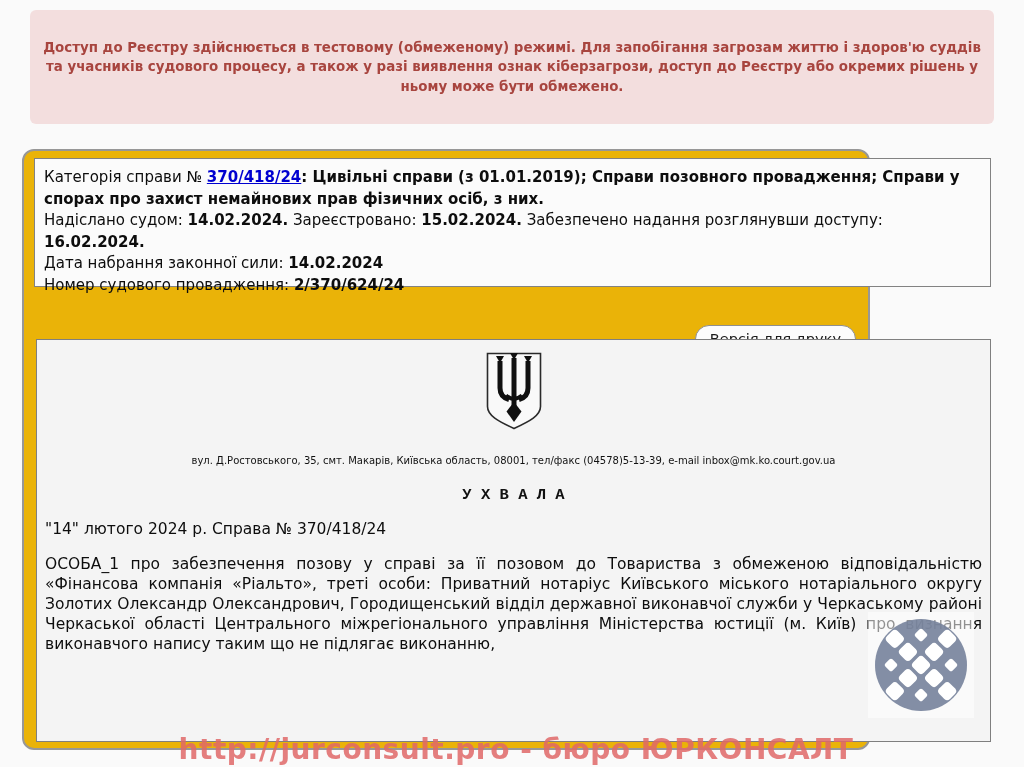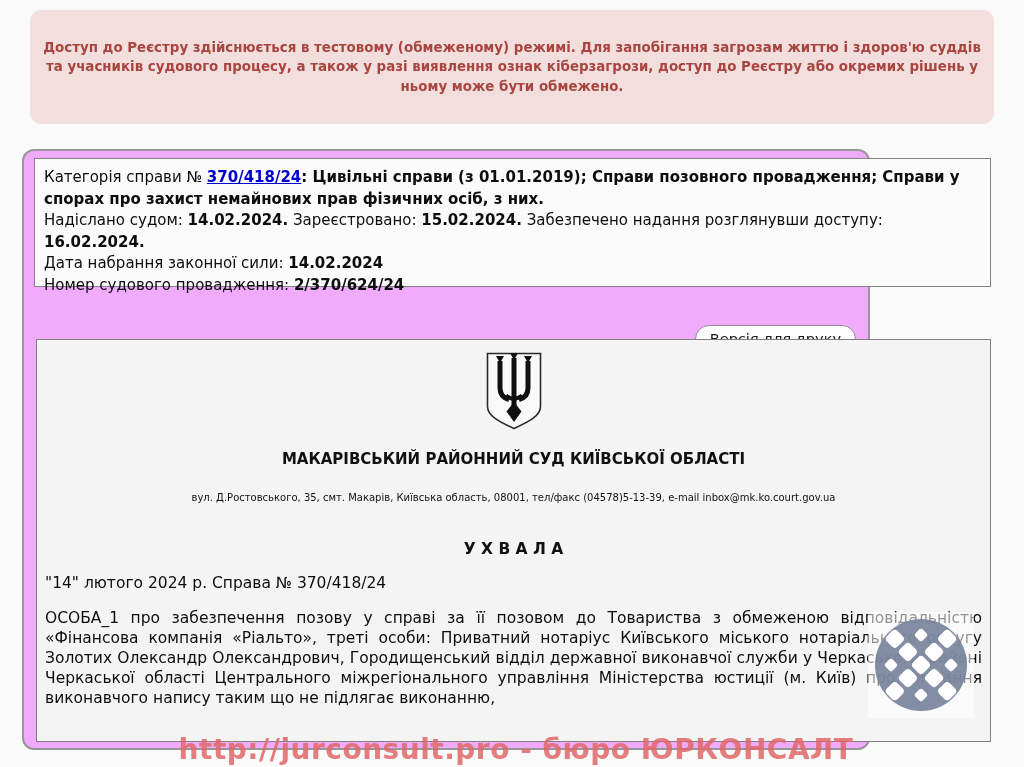--- a/index.html
+++ b/index.html
@@ -5,32 +5,32 @@
   html,body{margin:0;padding:0;}
   body{
     width:1024px;height:767px;position:relative;overflow:hidden;
     background:#fafafa;
     font-family:"DejaVu Sans","Liberation Sans",sans-serif;
     color:#111;
   }
   
   .banner{
     position:absolute;left:30px;top:10px;width:964px;height:114px;
-    background:#f3dede;border-radius:11px;
+    background:#f3dede;border-radius:6px;
     display:flex;align-items:center;justify-content:center;
     box-sizing:border-box;padding:0 8px;
   }
   .banner-text{
     color:#a8453f;font-weight:bold;font-size:13.4px;line-height:19.5px;
     text-align:center;
   }
   
   .panel{
     position:absolute;left:22px;top:149px;width:848px;height:601px;
-    background:#f0abfc;border:2px solid #979797;border-radius:12px;
+    background:#eab308;border:2px solid #979797;border-radius:12px;
     box-sizing:border-box;
   }
   
   .case-box{
     position:absolute;left:10px;top:7px;width:957px;height:129px;
     background:#fbfbfb;border:1px solid #828282;box-sizing:border-box;
     padding:8px 9px;font-size:15px;line-height:21.5px;color:#0d0d0d;
   }
   .case-box b{font-weight:bold;}
   .case-link{color:#0000d0;font-weight:bold;text-decoration:underline;cursor:pointer;}
@@ -43,21 +43,21 @@
   }
   
   .doc-box{
     position:absolute;left:12px;top:188px;width:955px;height:403px;
     background:#f4f4f4;border:1px solid #7f7f7f;box-sizing:border-box;
     text-align:center;overflow:hidden;
   }
   .emblem-wrap{margin-top:11px;line-height:0;}
   .court-name{margin-top:19px;font-weight:bold;font-size:15px;}
   .court-address{margin:20px auto 0;max-width:845px;font-size:10px;line-height:19.5px;}
-  .doc-title{margin-top:32px;font-weight:bold;font-size:15.5px;}
+  .doc-title{margin-top:15px;font-weight:bold;font-size:15.5px;font-family:Liberation Mono, monospace;}
   .doc-par{
     text-align:left;font-size:15.5px;line-height:20px;margin:15px 8px 0;color:#0d0d0d;
   }
   .doc-par.justify{text-align:justify;}
   
   .logo-mark{
     position:absolute;left:868px;top:612px;width:106px;height:106px;z-index:3;
   }
   
   .url-mark{
@@ -93,21 +93,20 @@
           <path d="M43 10 v27 q0 9 -9 11.5" stroke-width="5"></path>
           <path d="M29 7 v50" stroke-width="5"></path>
           <path d="M21 44.5 q8 6.5 16 0" stroke-width="4"></path>
         </g>
         <path d="M11 5 h8 l-4 7 z" fill="#101010"></path>
         <path d="M39 5 h8 l-4 7 z" fill="#101010"></path>
         <path d="M25 2 h8 l-4 7 z" fill="#101010"></path>
         <path d="M29 51 l7.5 9.5 -7.5 10.5 -7.5 -10.5 z" fill="#101010"></path>
       </svg>
     </div>
-    <div class="court-name">МАКАРІВСЬКИЙ РАЙОННИЙ СУД КИЇВСЬКОЇ ОБЛАСТІ</div>
     <div class="court-address">вул. Д.Ростовського, 35, смт. Макарів, Київська область, 08001, тел/факс (04578)5-13-39, e-mail inbox@mk.ko.court.gov.ua</div>
     <div class="doc-title">У Х В А Л А</div>
     <p class="doc-par">"14" лютого 2024 р. Справа № 370/418/24</p>
     <p class="doc-par justify">ОСОБА_1 про забезпечення позову у справі за її позовом до Товариства з обмеженою відповідальністю «Фінансова компанія «Ріальто», треті особи: Приватний нотаріус Київського міського нотаріального округу Золотих Олександр Олександрович, Городищенський відділ державної виконавчої служби у Черкаському районі Черкаської області Центрального міжрегіонального управління Міністерства юстиції (м. Київ) про визнання виконавчого напису таким що не підлягає виконанню,</p>
   </div>
 </div>
 
 <div class="logo-mark">
   <svg width="106" height="106" viewBox="0 0 106 106">
     <rect x="0" y="0" width="106" height="106" fill="rgba(255,255,255,0.55)"></rect>

